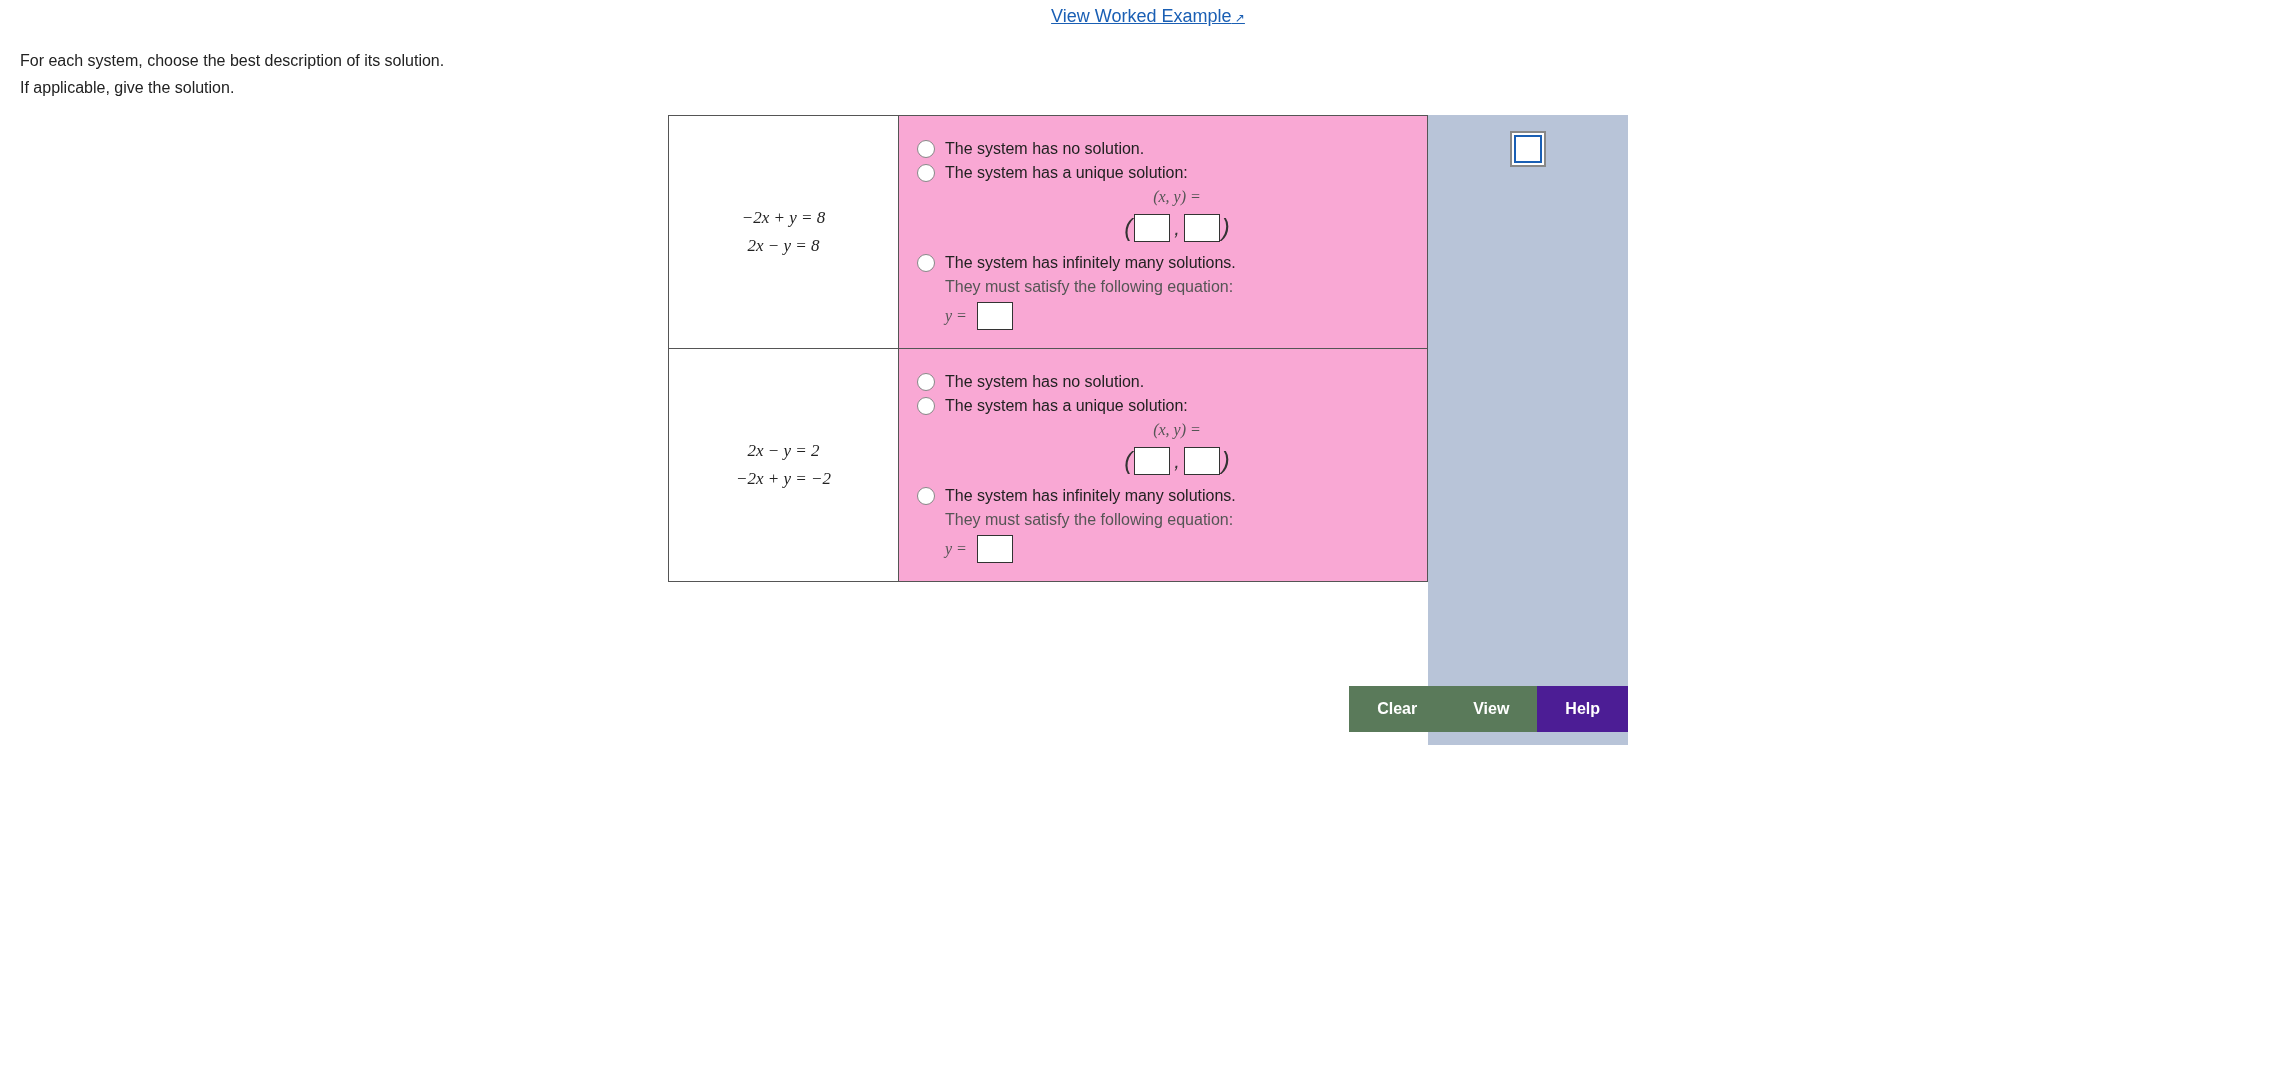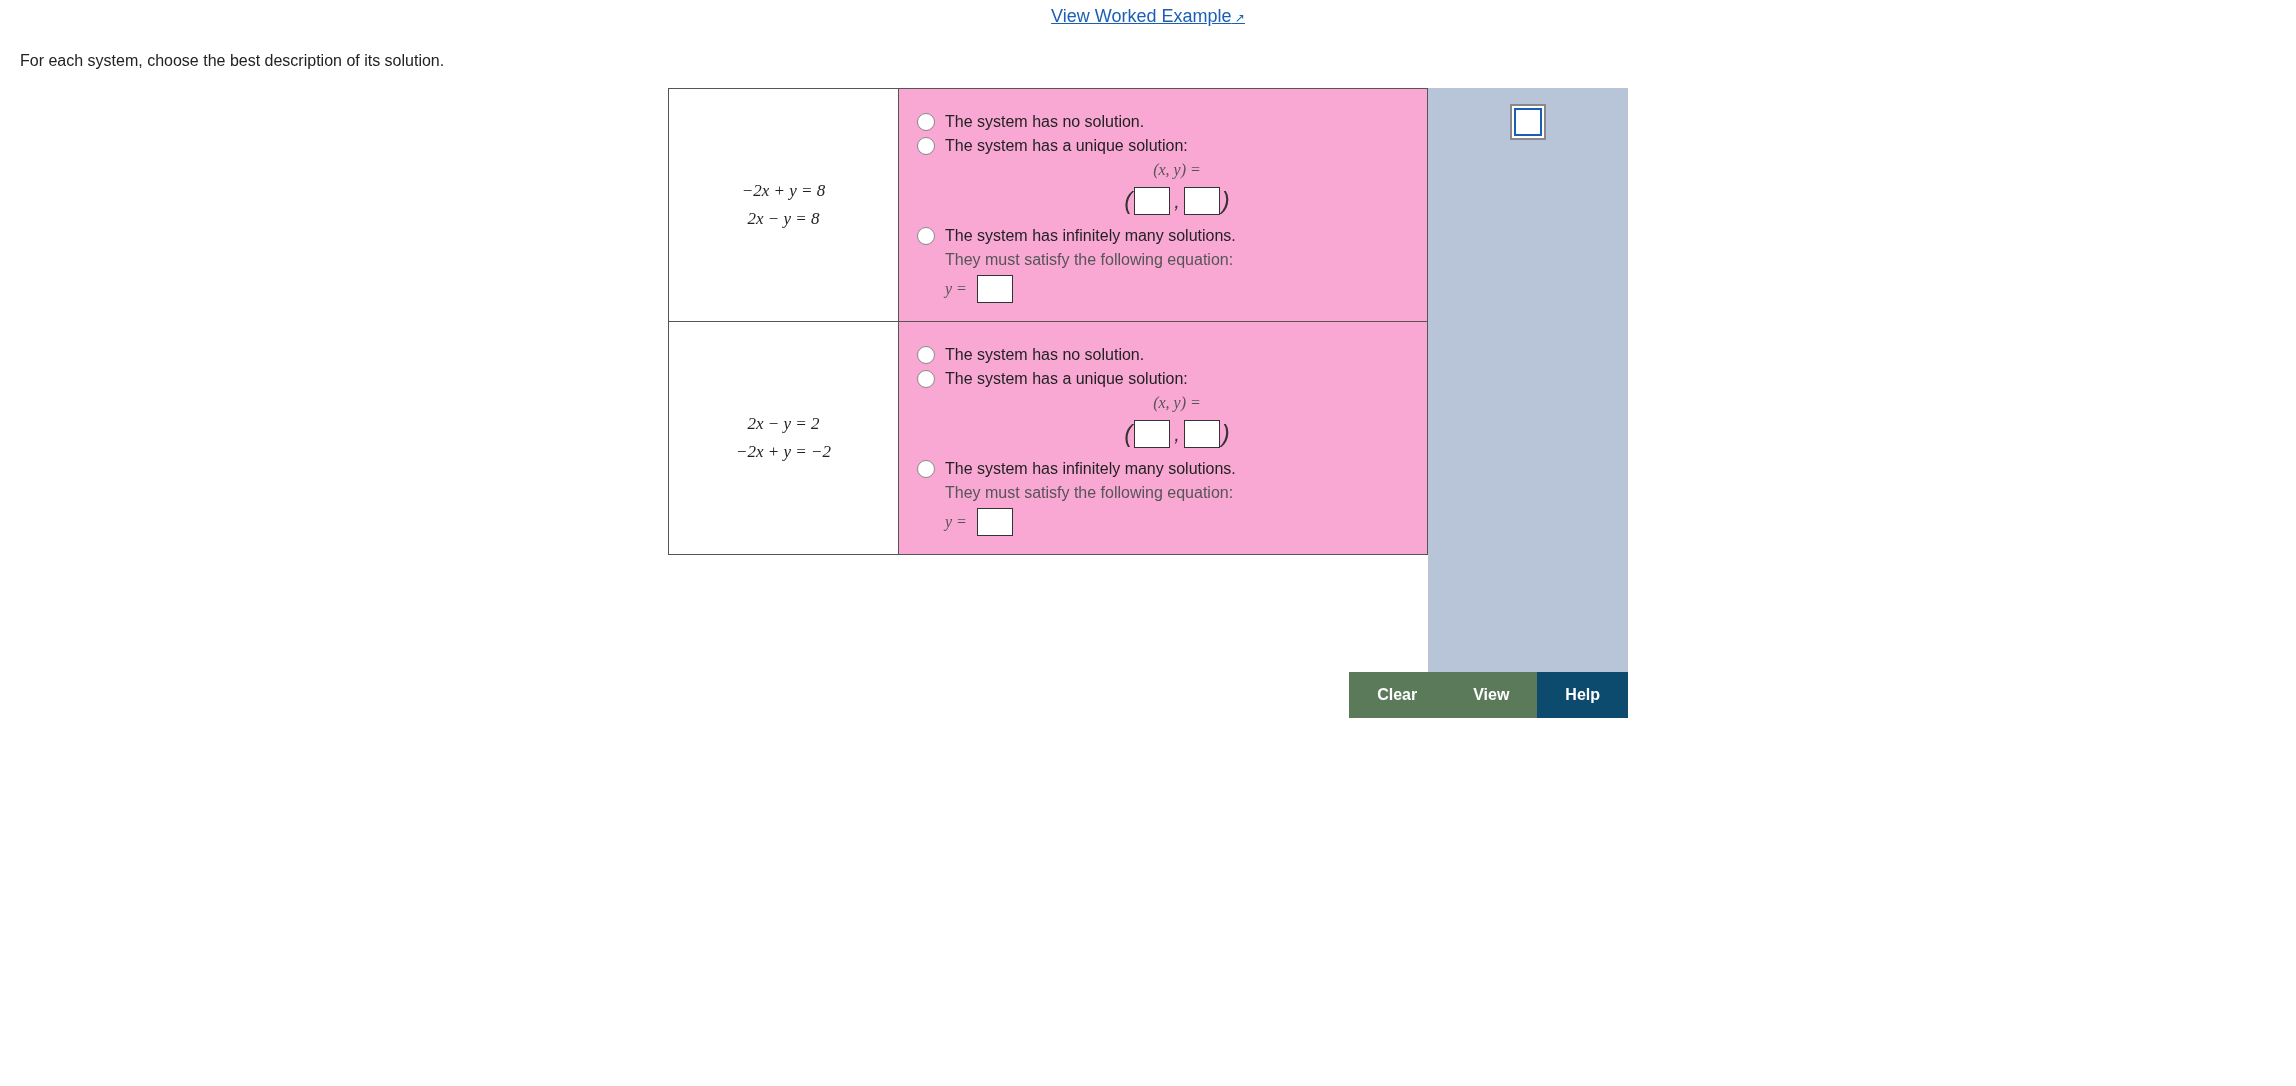--- a/index.html
+++ b/index.html
@@ -159,21 +159,21 @@
       justify-content: center;
     }
     .checkbox-inner {
       width: 28px;
       height: 28px;
       border: 2.5px solid #1a5fb4;
       background: #fff;
     }
     .right-panel-bottom {
       position: absolute;
-      bottom: 0;
+      bottom: 13px;
       left: 0;
       right: 0;
       display: flex;
       flex-direction: row;
       justify-content: flex-end;
       align-items: center;
       background: #b8c4d8;
     }
     .action-btn {
       padding: 14px 28px;
@@ -185,21 +185,21 @@
     }
     .btn-clear {
       background: #5a7a5a;
       color: #fff;
     }
     .btn-undo {
       background: #5a7a5a;
       color: #fff;
     }
     .btn-help {
-      background: #0c4a6e;
+      background: #4c1d95;
       color: #fff;
     }
     .math-xy {
       font-family: 'Georgia', serif;
       font-style: italic;
       font-size: 16px;
       color: #555;
     }
     .paren-input {
       display: inline-flex;
@@ -221,20 +221,21 @@
   </style>
 </head>
 <body>
 
 <div class="top-link">
   <a>View Worked Example</a>
 </div>
 
 <div class="instructions">
   <div>For each system, choose the best description of its solution.</div>
+  <div>If applicable, give the solution.</div>
 </div>
 
 <div class="main-layout">
   <div class="table-area">
 
     <div class="system-row">
       <div class="equation-cell">
         <div class="eq-line">−2x + y = 8</div>
         <div class="eq-line">2x − y = 8</div>
       </div>

